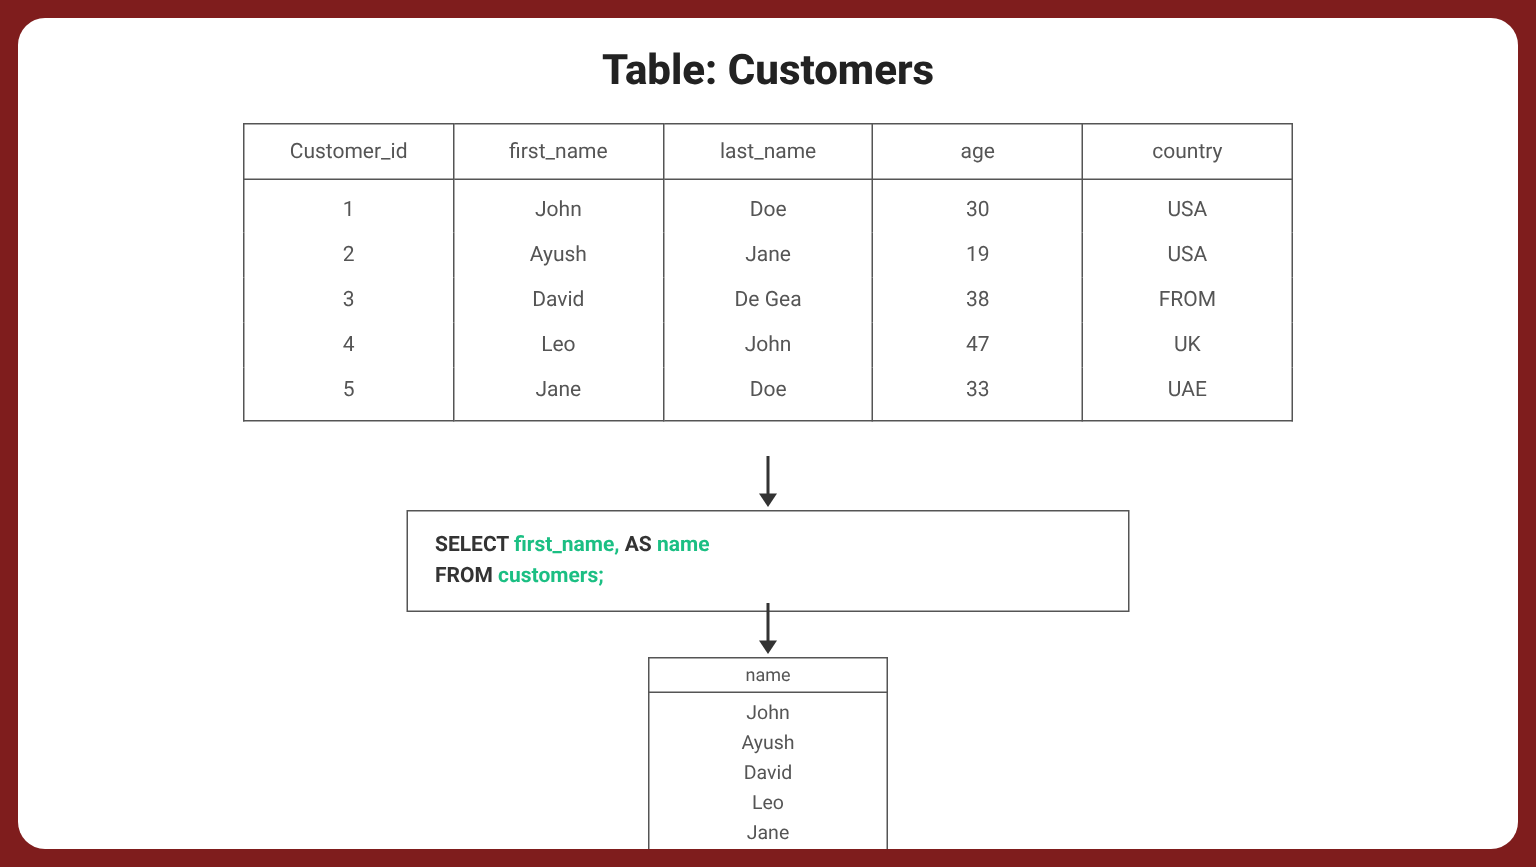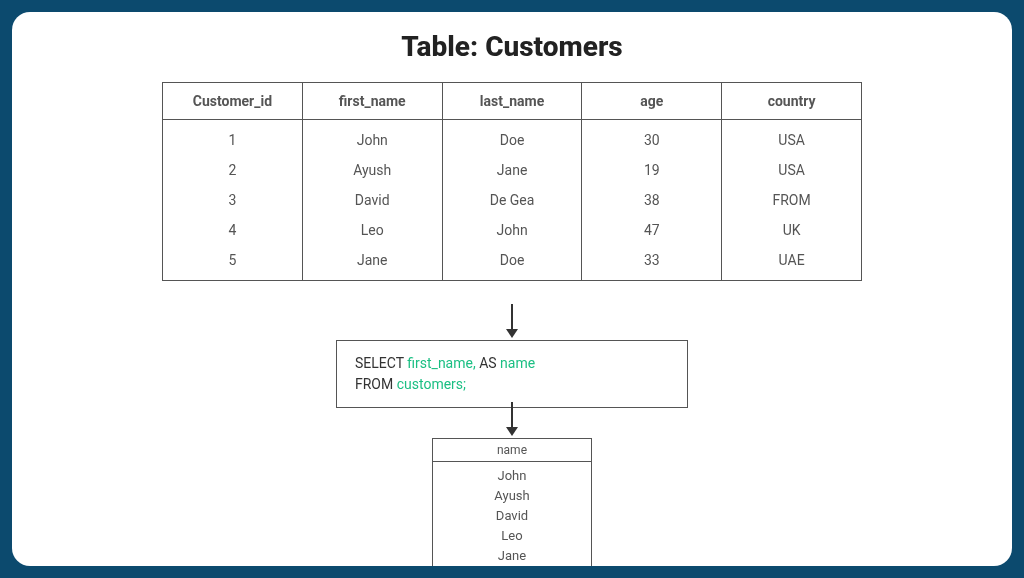--- a/index.html
+++ b/index.html
@@ -5,21 +5,21 @@
   * { box-sizing: border-box; }
   html, body {
     margin: 0; padding: 0;
     width: 1024px; height: 578px;
     font-family: -apple-system, BlinkMacSystemFont, "Segoe UI", Roboto, Helvetica, Arial, sans-serif;
     background: #fff;
     color: #4a4a4a;
   }
   .frame {
     width: 1024px; height: 578px;
-    background: #0c4a6e;
+    background: #7f1d1d;
     padding: 12px;
   }
   .inner {
     width: 100%; height: 100%;
     background: #fff;
     border-radius: 18px;
     position: relative;
     overflow: hidden;
   }
   .title {
@@ -37,21 +37,21 @@
     left: 50%;
     transform: translateX(-50%);
     border-collapse: collapse;
     width: 700px;
     font-size: 14px;
     color: #555;
   }
   .customers-table th {
     border: 1px solid #555;
     padding: 10px 0;
-    font-weight: 700;
+    font-weight: 400;
     width: 140px;
     text-align: center;
   }
   .customers-table td {
     border-left: 1px solid #555;
     border-right: 1px solid #555;
     text-align: center;
     padding: 7px 0;
   }
   .customers-table tr:last-child td {
@@ -85,25 +85,25 @@
     border-right: 6px solid transparent;
     border-top: 9px solid #333;
     margin: -1px auto 0;
   }
 
   .sql-box {
     position: absolute;
     top: 328px;
     left: 50%;
     transform: translateX(-50%);
-    width: 352px;
+    width: 482px;
     border: 1px solid #555;
     padding: 12px 18px;
     font-size: 14px;
-    font-weight: 400;
+    font-weight: 700;
     color: #333;
     line-height: 1.5;
   }
   .kw-green { color: #1bbf83; }
 
   .result-table {
     position: absolute;
     top: 426px;
     left: 50%;
     transform: translateX(-50%);

